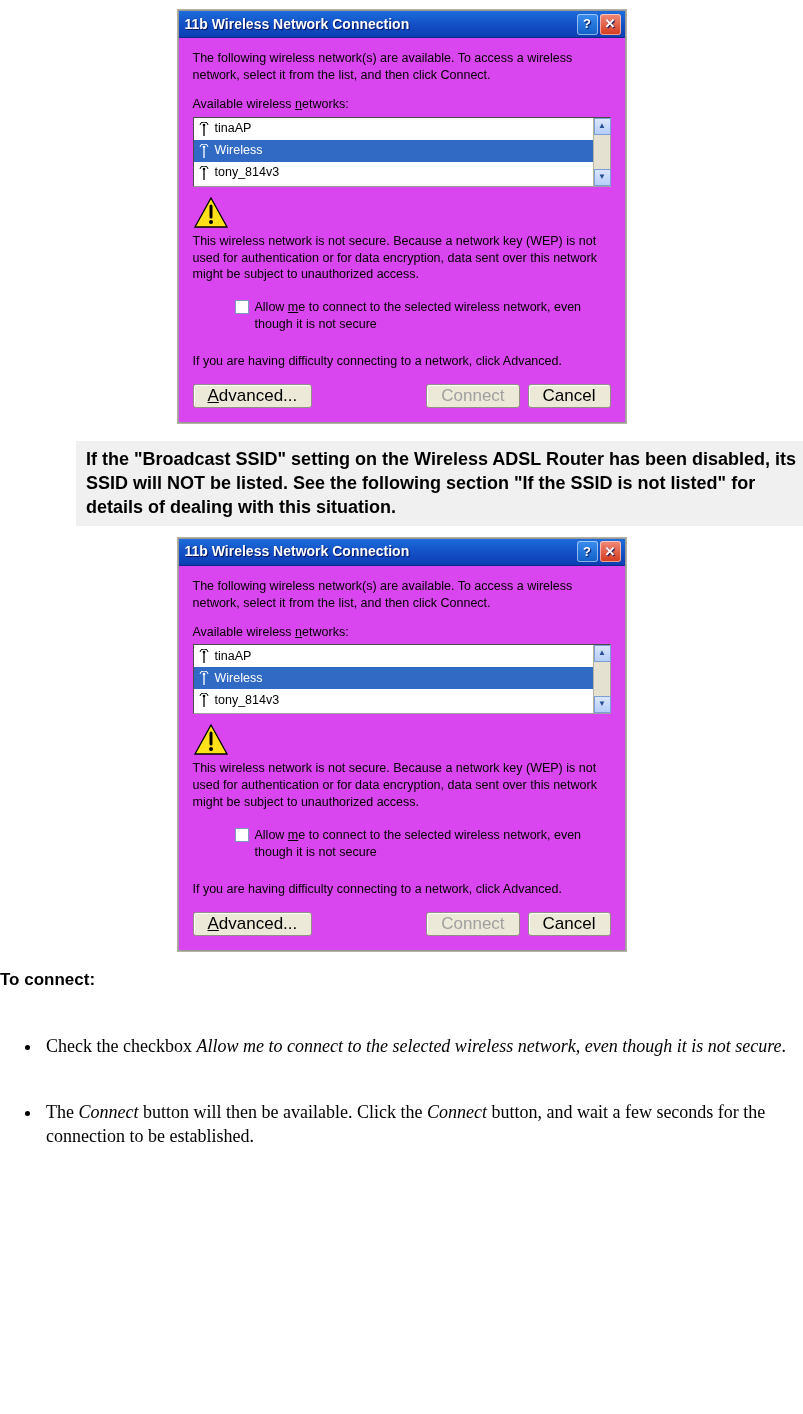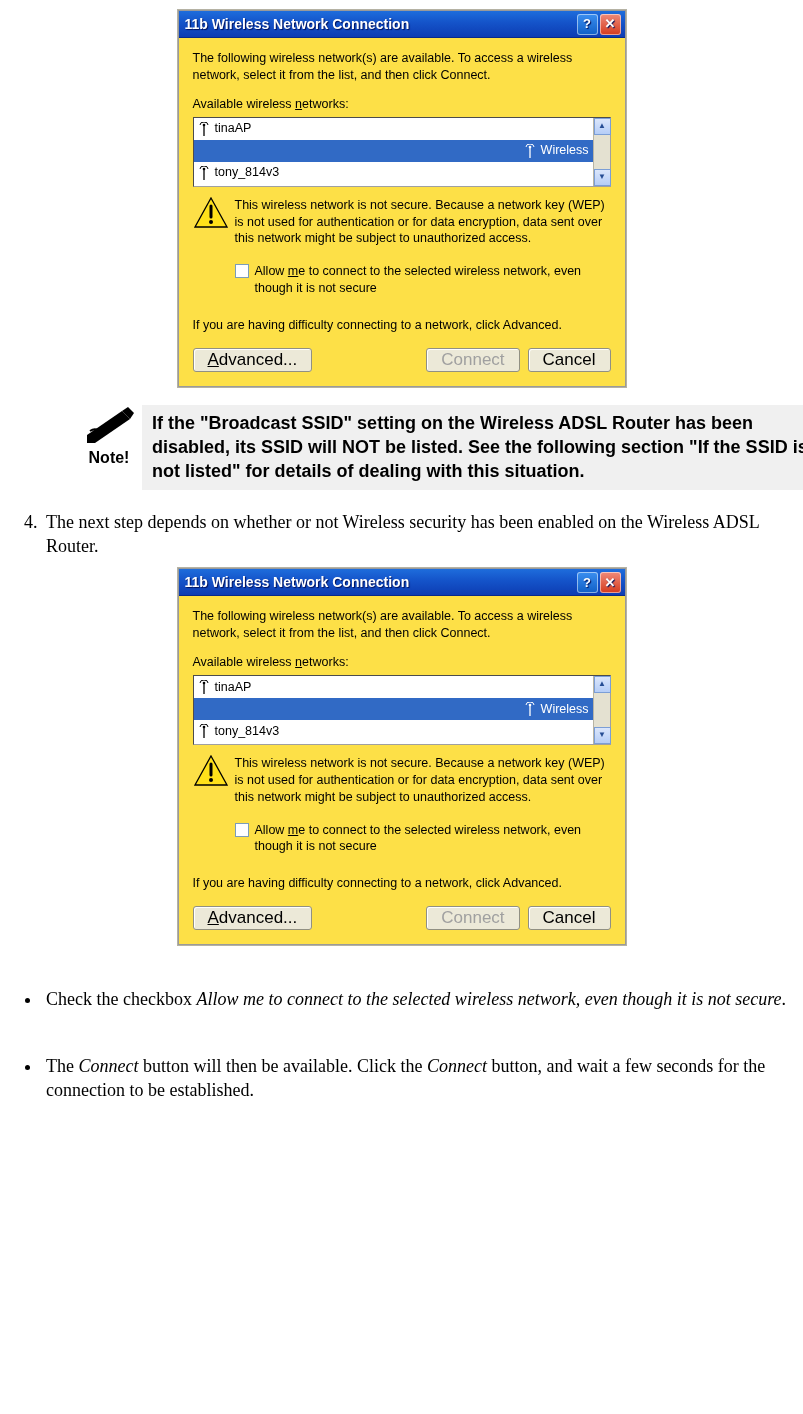--- a/index.html
+++ b/index.html
@@ -11,21 +11,21 @@
     width: 803px;
     background: #fff;
     color: #000;
     line-height: 1.35;
   }
   .page { width: 803px; margin: 0; }
   .xp-dialog {
     width: 448px;
     margin: 10px auto 18px auto;
     border: 1px solid #9a9a9a;
-    background: #fde047;
+    background: #d946ef;
     font-family: Tahoma, Arial, sans-serif;
     font-size: 12.5px;
     box-shadow: 0 0 0 1px #b5b2a3;
   }
   .titlebar {
     height: 27px;
     background: linear-gradient(to bottom, #1e6ddc 0%, #1453c9 45%, #0d3db3 100%);
     border-bottom: 1px solid #0a2a8a;
     display: flex;
     align-items: center;
@@ -57,39 +57,39 @@
     height: 70px;
     position: relative;
     margin-bottom: 10px;
   }
   .list-inner { position: absolute; left:0; right:17px; top:0; bottom:0; overflow:hidden; }
   .list-item {
     display: flex; align-items: center;
     height: 22px;
     padding: 7px 4px;
   }
-  .list-item.sel { background: #316ac5; color: #fff; justify-content: flex-end; }
+  .list-item.sel { background: #316ac5; color: #fff; }
   .ant-icon {
     display:inline-block; width:12px; height:14px; margin-right:5px;
   }
   .ant-icon svg { width:12px; height:14px; }
   .sb {
     position: absolute; right:0; top:0; bottom:0; width:17px;
     background: #e4e1d1;
     border-left: 1px solid #b8b4a4;
     display:flex; flex-direction:column; justify-content:space-between;
   }
   .sb-btn {
     height:17px; width:17px;
     background: linear-gradient(to bottom,#dbe6fb,#b5cdf7);
     border:1px solid #7b9ed6;
     display:flex; align-items:center; justify-content:center;
     font-size:8px; color:#264d94;
   }
-  .warn-row { display:flex; margin-bottom:16px; }
+  .warn-row { display:flex; margin-bottom:16px;flex-direction:column; }
   .warn-icon {
     width:36px; height:34px; flex:0 0 36px; margin-right:6px;
     display:flex; align-items:flex-start; justify-content:center;
   }
   .warn-icon svg { width:34px; height:32px; }
   .warn-text { flex:1; line-height:1.35; }
   .chk-row { display:flex; margin-left:42px; margin-bottom:20px; }
   .chk {
     width:14px; height:14px; border:1px solid #7b9db9; background:#fff;
     margin-right:6px; margin-top:1px; flex:0 0 14px;
@@ -190,34 +190,23 @@
         <button class="xpbtn"><span class="und">A</span>dvanced...</button>
         <span class="btn-gap"></span>
         <button class="xpbtn disabled"><span class="und" style="text-decoration:none;">C</span>onnect</button>
         <span style="width:8px"></span>
         <button class="xpbtn">Cancel</button>
       </div>
     </div>
   </div>
 
   <div class="note-block">
-    <div class="note-icon-col">
-      <svg viewBox="0 0 54 38">
-        <path d="M5 30 L40 6 L48 14 L13 38 L5 38 Z" fill="#000"></path>
-        <path d="M40 6 L46 2 L52 8 L48 14 Z" fill="#000"></path>
-        <path d="M8 26 Q14 22 20 28" fill="none" stroke="#000" stroke-width="2"></path>
-      </svg>
-      <div class="note-label">Note!</div>
-    </div>
     <div class="note-text">If the "Broadcast SSID" setting on the Wireless ADSL Router has been disabled, its SSID will NOT be listed. See the following section "If the SSID is not listed" for details of dealing with this situation.</div>
   </div>
 
-  <ol class="doc-ol" start="4">
-    <li>The next step depends on whether or not Wireless security has been enabled on the Wireless ADSL Router.</li>
-  </ol>
 
 
 
   <div class="xp-dialog">
     <div class="titlebar">
       <span class="title-text">11b Wireless Network Connection</span>
       <span class="win-btn help-btn">?</span>
       <span class="win-btn close-btn">✕</span>
     </div>
     <div class="dialog-body">
@@ -273,18 +262,19 @@
       <div class="btn-row">
         <button class="xpbtn"><span class="und">A</span>dvanced...</button>
         <span class="btn-gap"></span>
         <button class="xpbtn disabled"><span style="text-decoration:none;">C</span>onnect</button>
         <span style="width:8px"></span>
         <button class="xpbtn">Cancel</button>
       </div>
     </div>
   </div>
 
+  <div class="to-connect">To connect:</div>
   <ul class="bul">
     <li><span>Check the checkbox </span><em>Allow me to connect to the selected wireless network, even though it is not secure</em><span>.</span></li>
     <li><span>The </span><em>Connect</em><span> button will then be available. Click the </span><em>Connect</em><span> button, and wait a few seconds for the connection to be established.</span></li>
   </ul>
 
 </div>
 
 </body></html>

